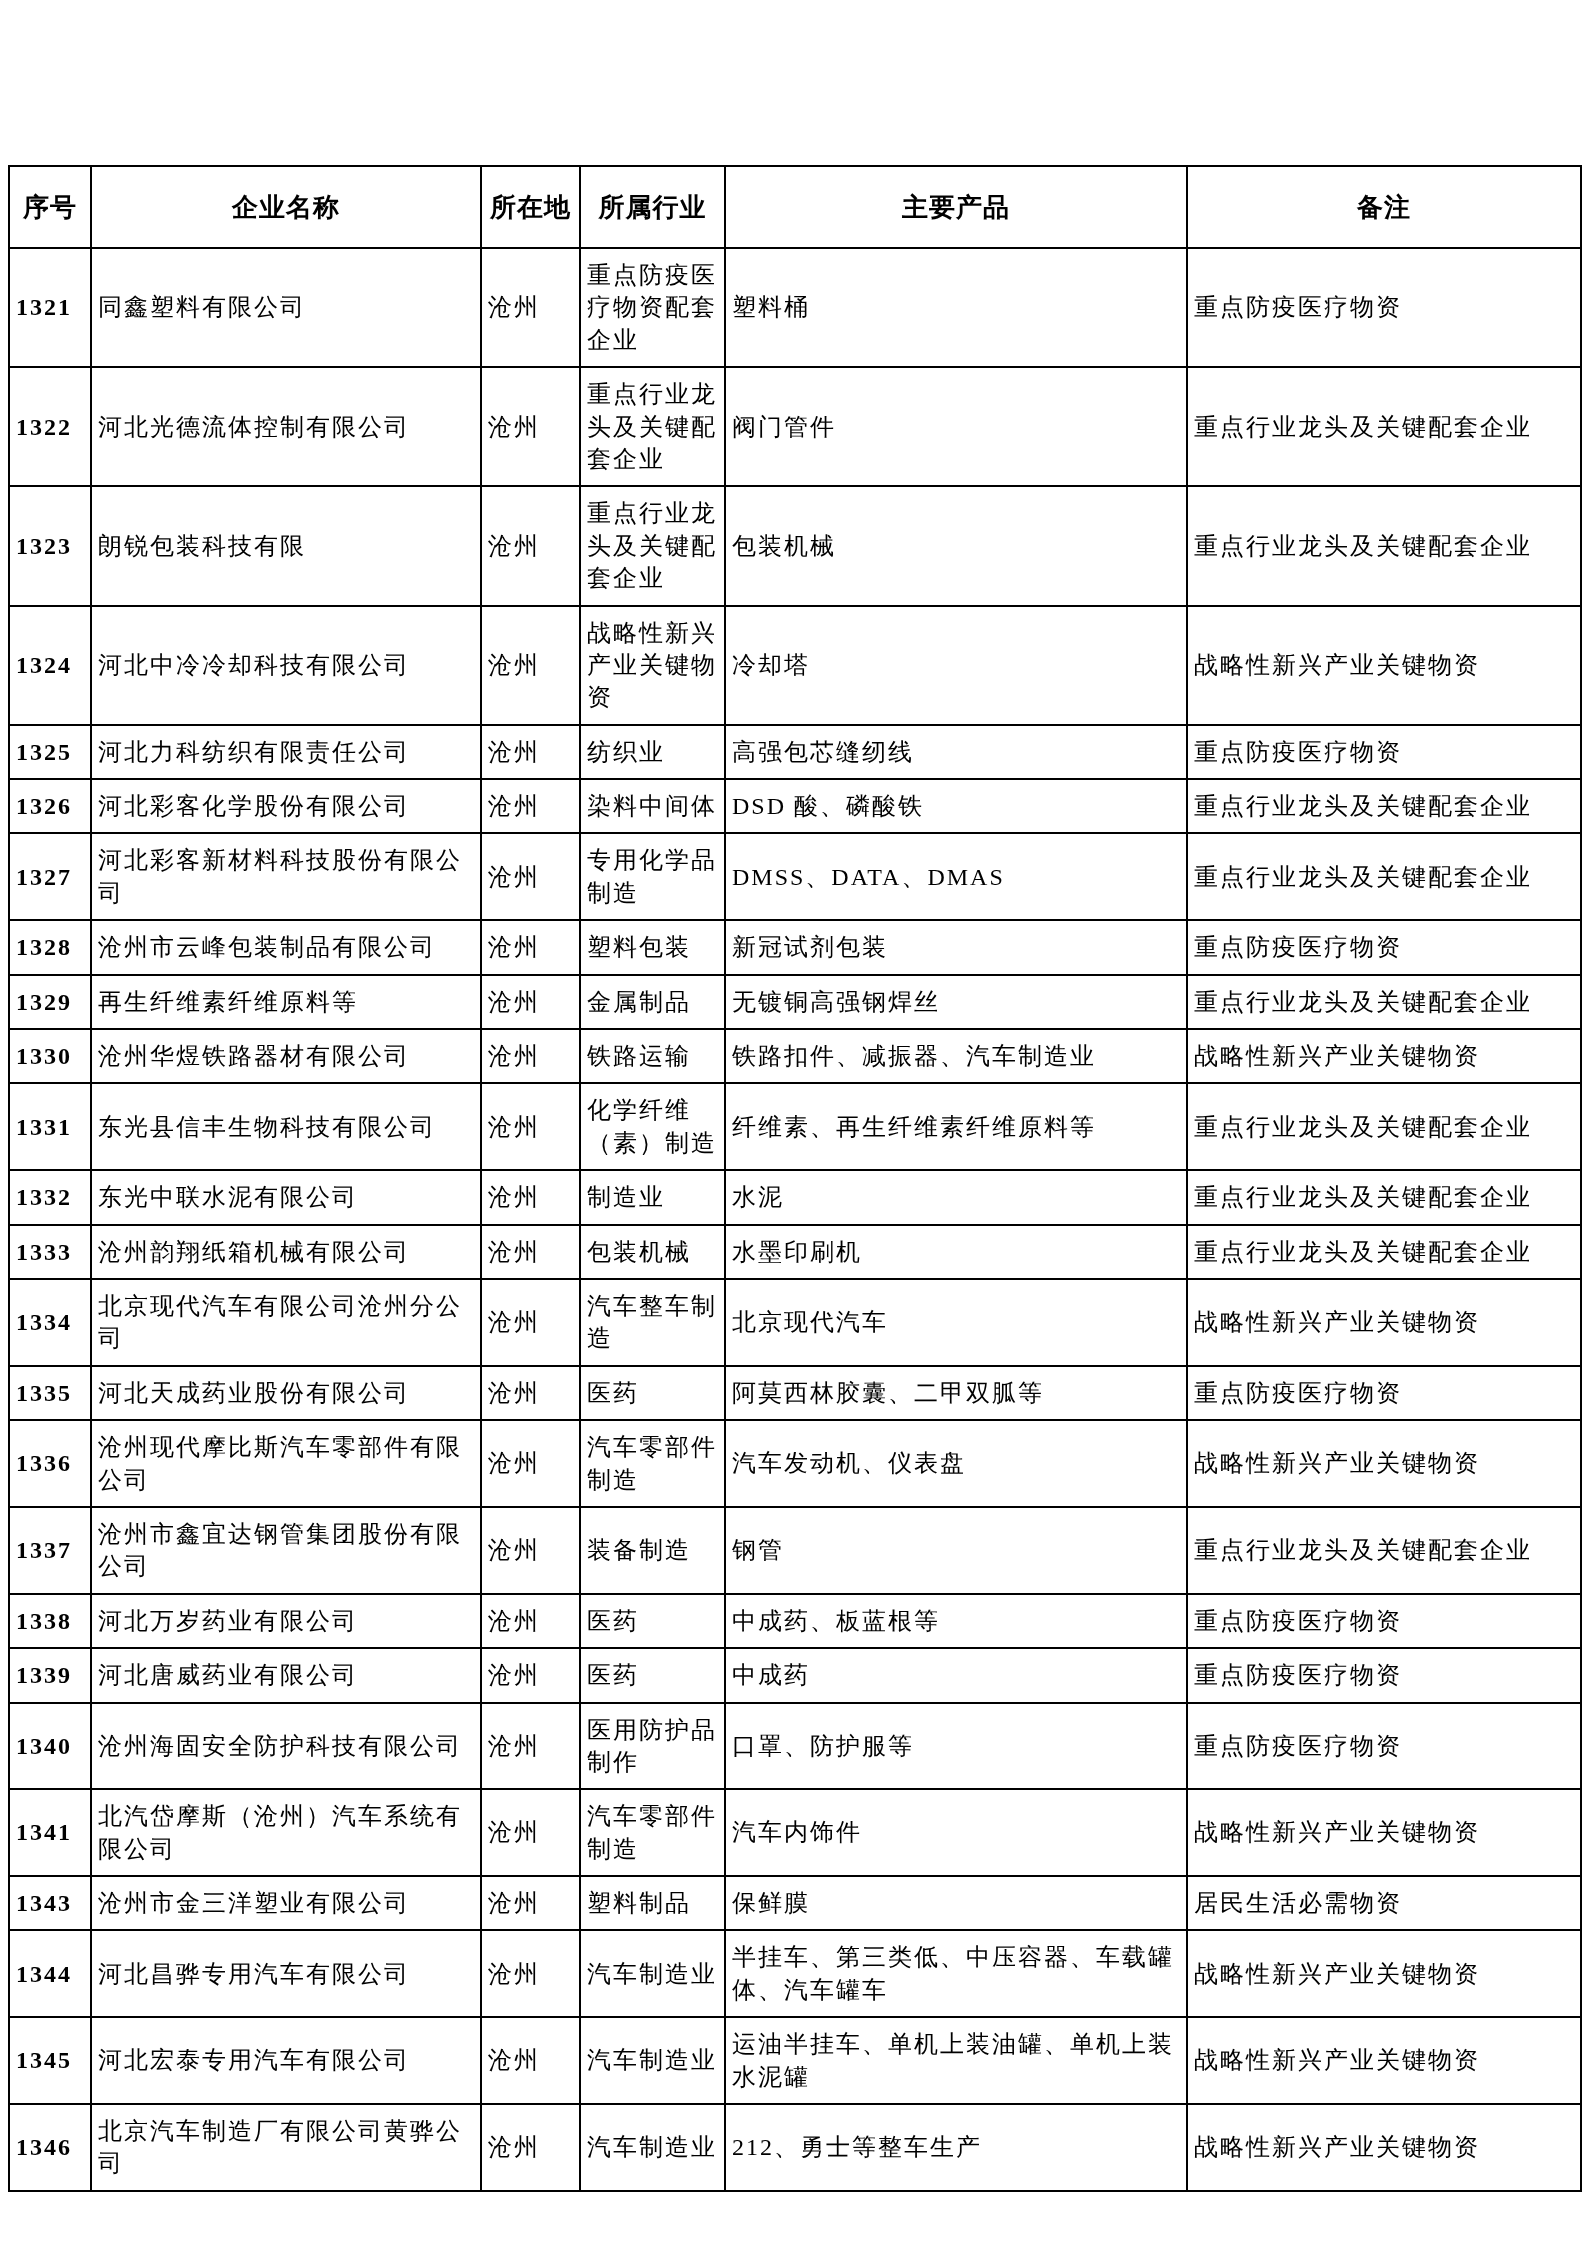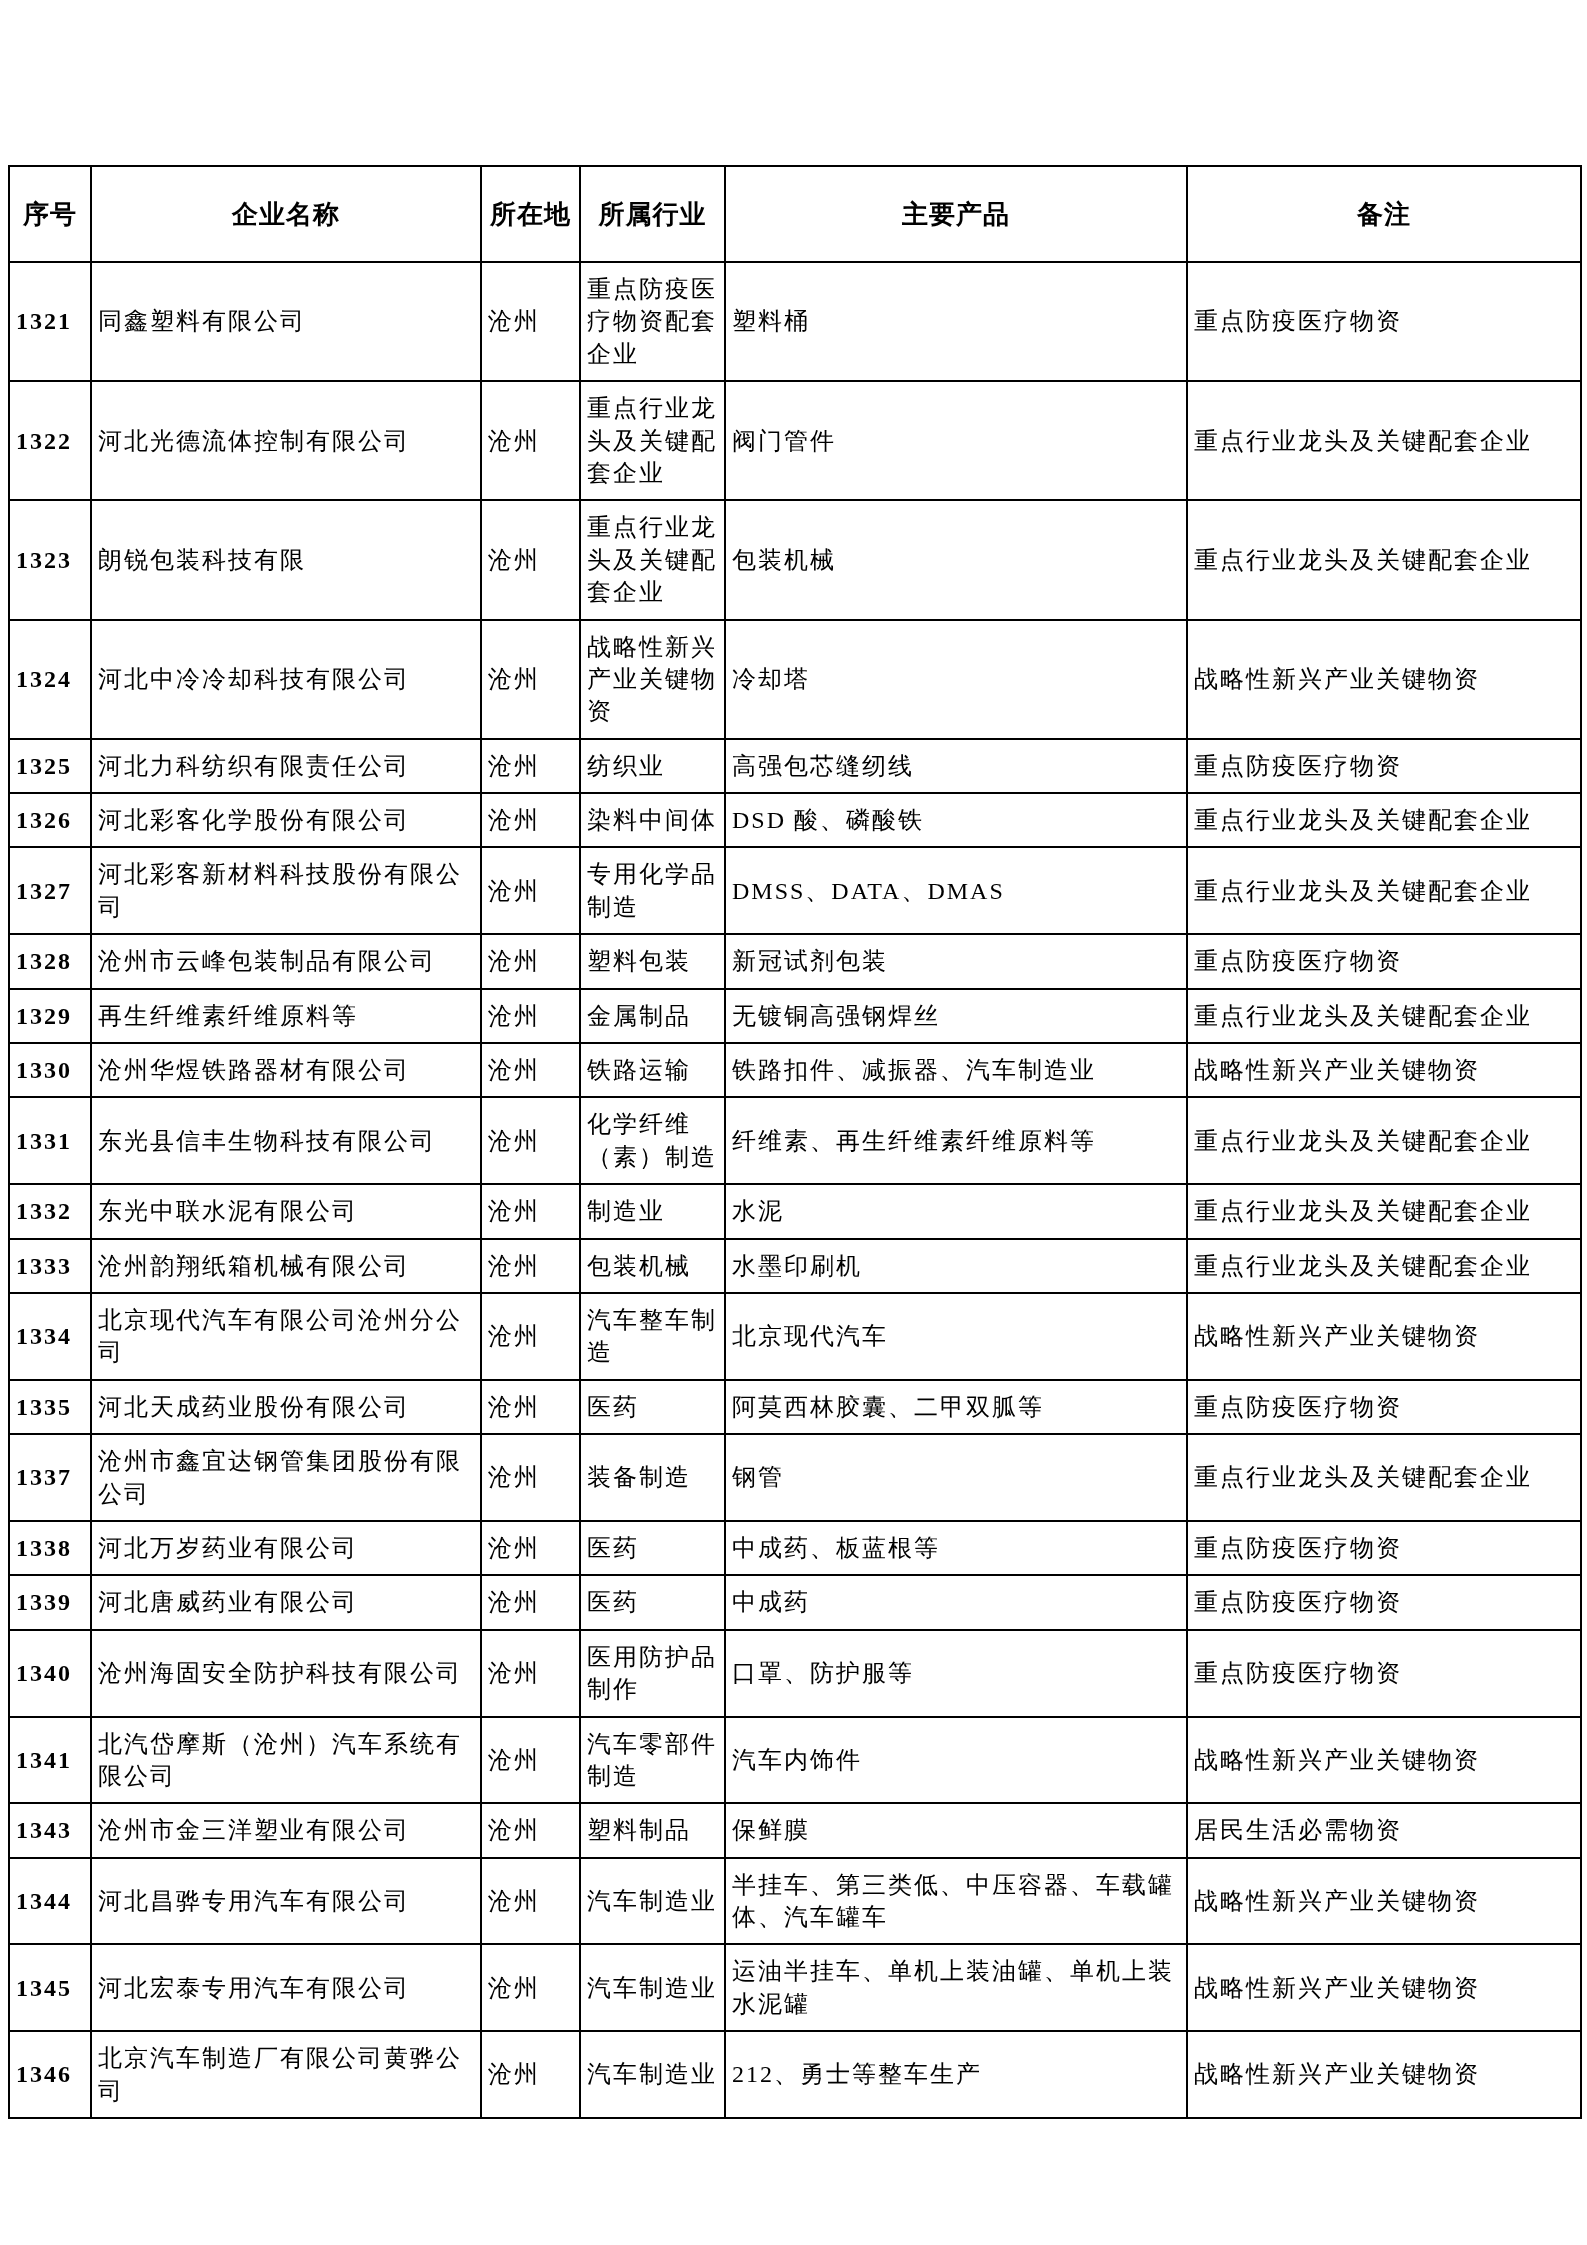--- a/index.html
+++ b/index.html
@@ -29,21 +29,21 @@
     box-sizing: border-box;
     vertical-align: middle;
     overflow: hidden;
     word-break: break-all;
   }
   table.enterprise th {
     font-family: "Liberation Sans", sans-serif;
     font-weight: bold;
     font-size: 26px;
     text-align: center;
-    height: 96px;
+    height: 82px;
     padding: 4px;
     letter-spacing: 1px;
   }
   table.enterprise td {
     font-size: 24px;
     line-height: 1.35;
     letter-spacing: 2px;
     padding: 10px 6px;
     text-align: left;
   }
@@ -211,20 +211,28 @@
         </tr>
         <tr>
           <td class="c-id">1335</td>
           <td class="c-name">河北天成药业股份有限公司</td>
           <td class="c-location">沧州</td>
           <td class="c-industry">医药</td>
           <td class="c-products">阿莫西林胶囊、二甲双胍等</td>
           <td class="c-remark">重点防疫医疗物资</td>
         </tr>
         <tr>
+          <td class="c-id">1336</td>
+          <td class="c-name">沧州现代摩比斯汽车零部件有限公司</td>
+          <td class="c-location">沧州</td>
+          <td class="c-industry">汽车零部件制造</td>
+          <td class="c-products">汽车发动机、仪表盘</td>
+          <td class="c-remark">战略性新兴产业关键物资</td>
+        </tr>
+        <tr>
           <td class="c-id">1337</td>
           <td class="c-name">沧州市鑫宜达钢管集团股份有限公司</td>
           <td class="c-location">沧州</td>
           <td class="c-industry">装备制造</td>
           <td class="c-products">钢管</td>
           <td class="c-remark">重点行业龙头及关键配套企业</td>
         </tr>
         <tr>
           <td class="c-id">1338</td>
           <td class="c-name">河北万岁药业有限公司</td>

